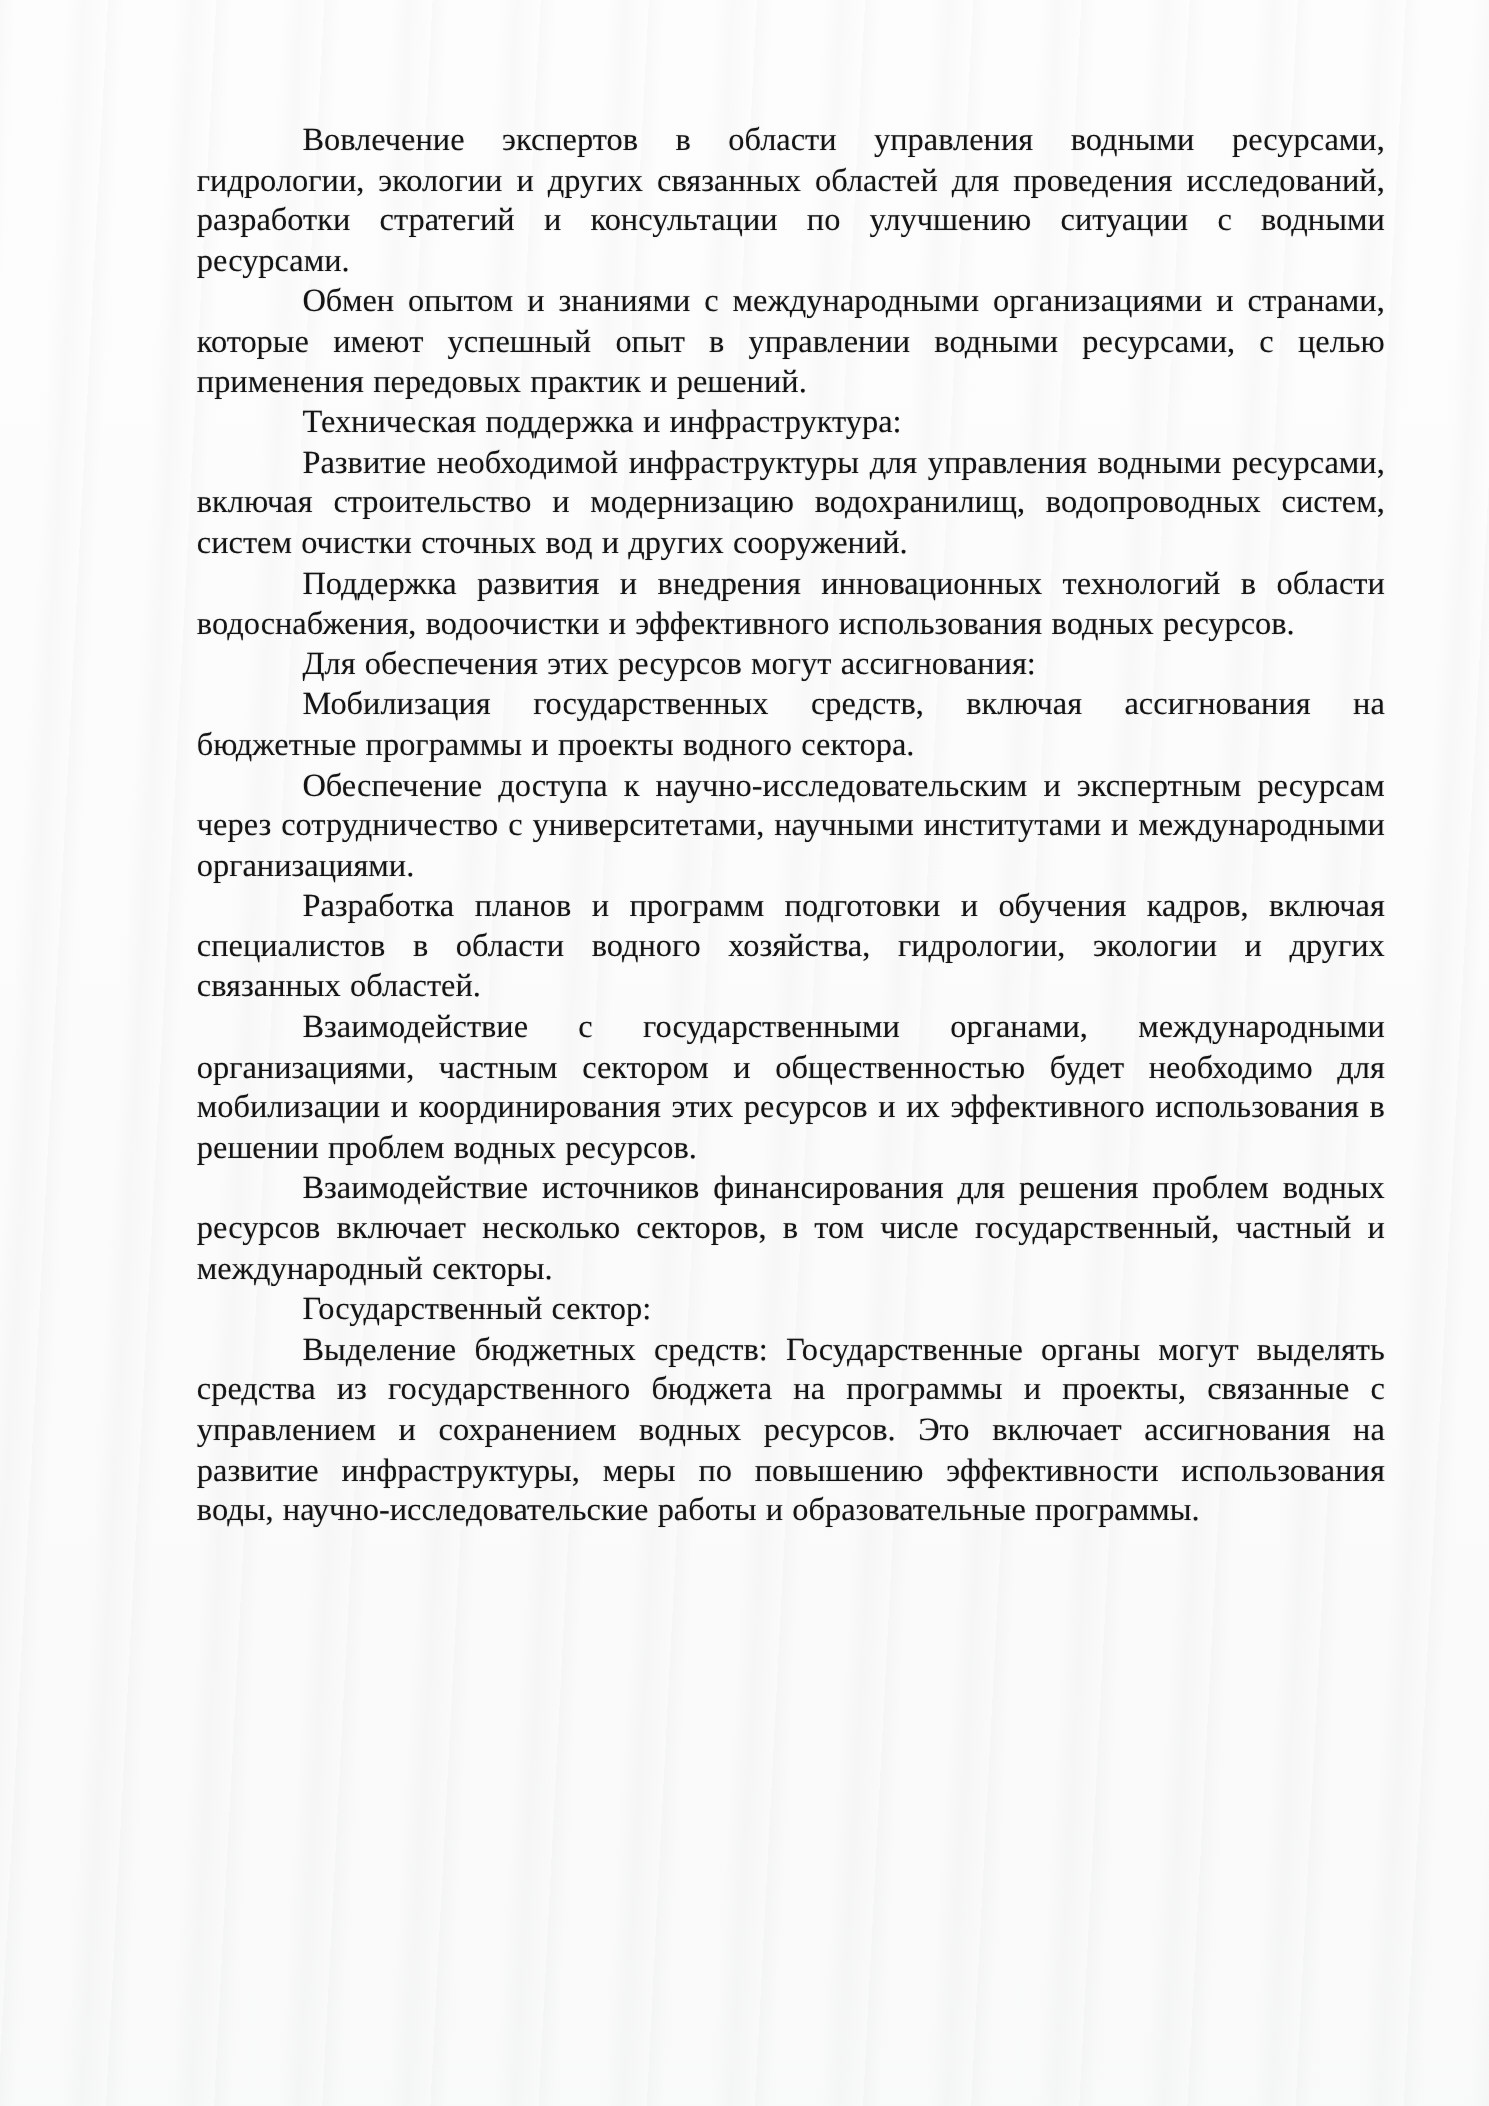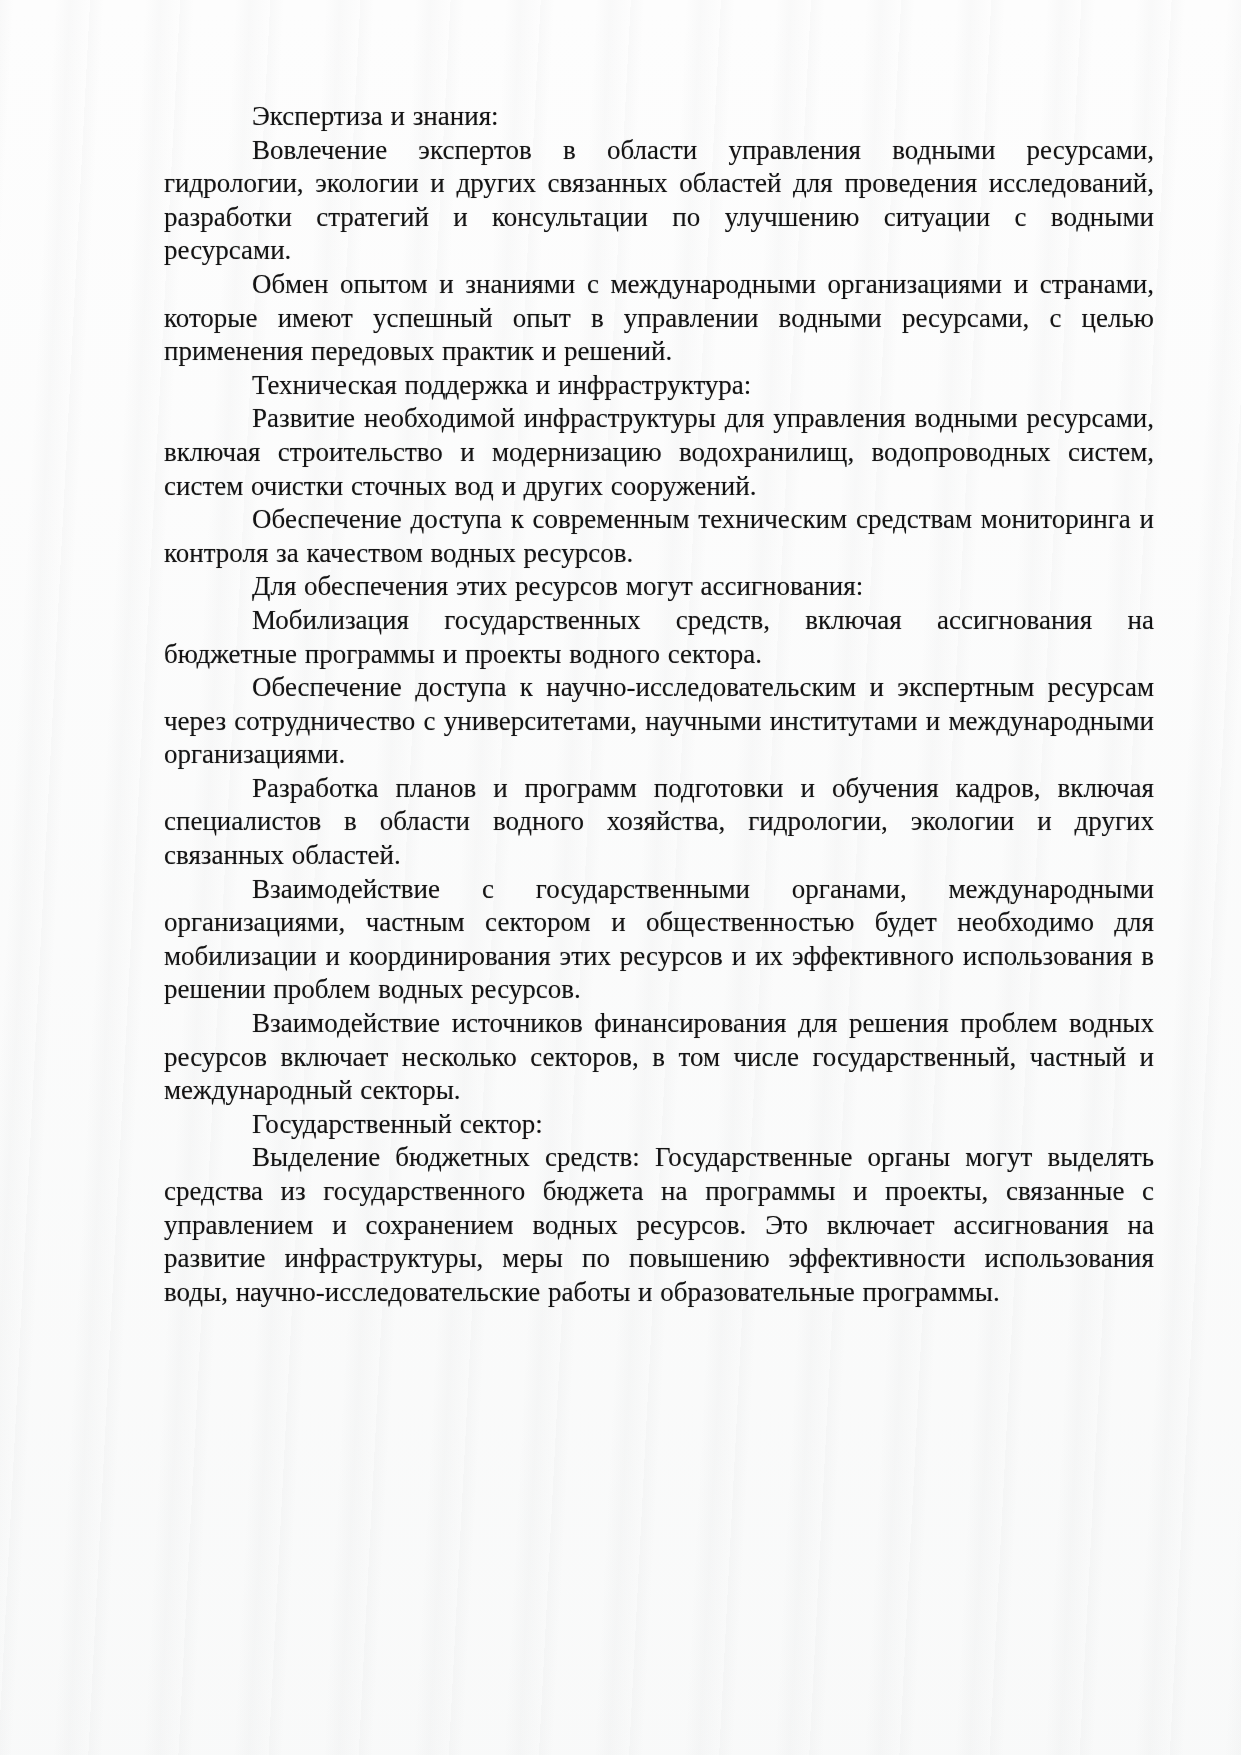--- a/index.html
+++ b/index.html
@@ -40,26 +40,25 @@
     padding: 0;
     text-indent: 88px;
     word-spacing: 1px;
   }
 </style>
 </head>
 <body>
 
 <div class="page" style="background-color: rgb(253, 253, 253);">
   <div class="content" style="color: rgb(20, 20, 20);">
-      <p class="para">Экспертиза и знания:</p>
       <p class="para">Вовлечение экспертов в области управления водными ресурсами, гидрологии, экологии и других связанных областей для проведения исследований, разработки стратегий и консультации по улучшению ситуации с водными ресурсами.</p>
       <p class="para">Обмен опытом и знаниями с международными организациями и странами, которые имеют успешный опыт в управлении водными ресурсами, с целью применения передовых практик и решений.</p>
       <p class="para">Техническая поддержка и инфраструктура:</p>
       <p class="para">Развитие необходимой инфраструктуры для управления водными ресурсами, включая строительство и модернизацию водохранилищ, водопроводных систем, систем очистки сточных вод и других сооружений.</p>
-      <p class="para">Обеспечение доступа к современным техническим средствам мониторинга и контроля за качеством водных ресурсов.</p>
+      <p class="para">Поддержка развития и внедрения инновационных технологий в области водоснабжения, водоочистки и эффективного использования водных ресурсов.</p>
       <p class="para">Для обеспечения этих ресурсов могут ассигнования:</p>
       <p class="para">Мобилизация государственных средств, включая ассигнования на бюджетные программы и проекты водного сектора.</p>
       <p class="para">Обеспечение доступа к научно-исследовательским и экспертным ресурсам через сотрудничество с университетами, научными институтами и международными организациями.</p>
       <p class="para">Разработка планов и программ подготовки и обучения кадров, включая специалистов в области водного хозяйства, гидрологии, экологии и других связанных областей.</p>
       <p class="para">Взаимодействие с государственными органами, международными организациями, частным сектором и общественностью будет необходимо для мобилизации и координирования этих ресурсов и их эффективного использования в решении проблем водных ресурсов.</p>
       <p class="para">Взаимодействие источников финансирования для решения проблем водных ресурсов включает несколько секторов, в том числе государственный, частный и международный секторы.</p>
       <p class="para">Государственный сектор:</p>
       <p class="para">Выделение бюджетных средств: Государственные органы могут выделять средства из государственного бюджета на программы и проекты, связанные с управлением и сохранением водных ресурсов. Это включает ассигнования на развитие инфраструктуры, меры по повышению эффективности использования воды, научно-исследовательские работы и образовательные программы.</p>
     </div>
 </div>

